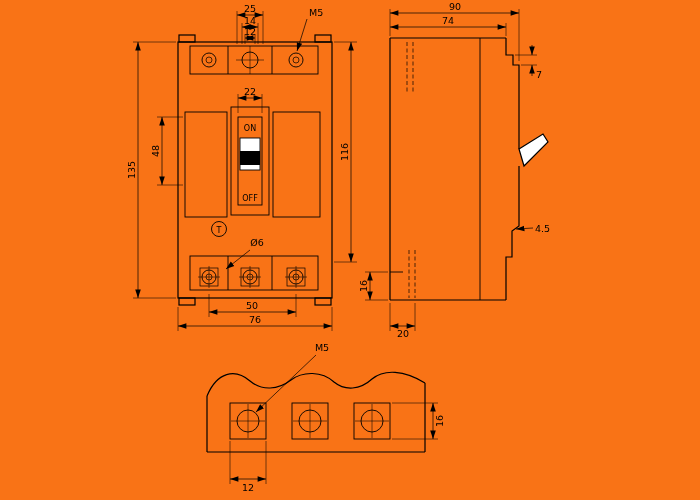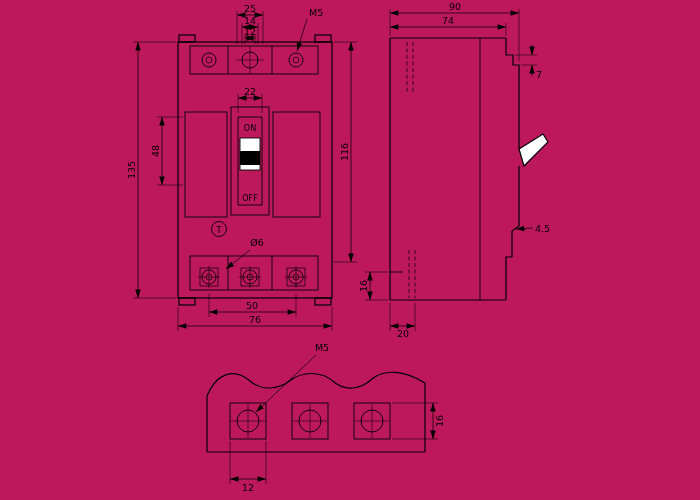--- a/index.html
+++ b/index.html
@@ -1,16 +1,16 @@
 <!DOCTYPE html>
 <html><head>
 <meta charset="utf-8">
 <style>
   html,body{margin:0;padding:0;background:#fff;}
-  .canvas{position:relative;width:700px;height:500px;background:#be185d;overflow:hidden;
+  .canvas{position:relative;width:700px;height:500px;background:#f97316;overflow:hidden;
           font-family:"DejaVu Sans",sans-serif;}
   svg{display:block;}
   .thick{stroke:#000;stroke-width:1.2;fill:none;}
   .med{stroke:#000;stroke-width:0.9;fill:none;}
   .thin{stroke:#000;stroke-width:0.7;fill:none;}
   .hair{stroke:#000;stroke-width:0.55;fill:none;}
   .dash{stroke:#000;stroke-width:0.7;fill:none;stroke-dasharray:4 2.5;}
   .dim{font-size:9.5px;fill:#000;text-anchor:middle;}
   .dim.start{text-anchor:start;}
   .small{font-size:8px;fill:#000;text-anchor:middle;}

